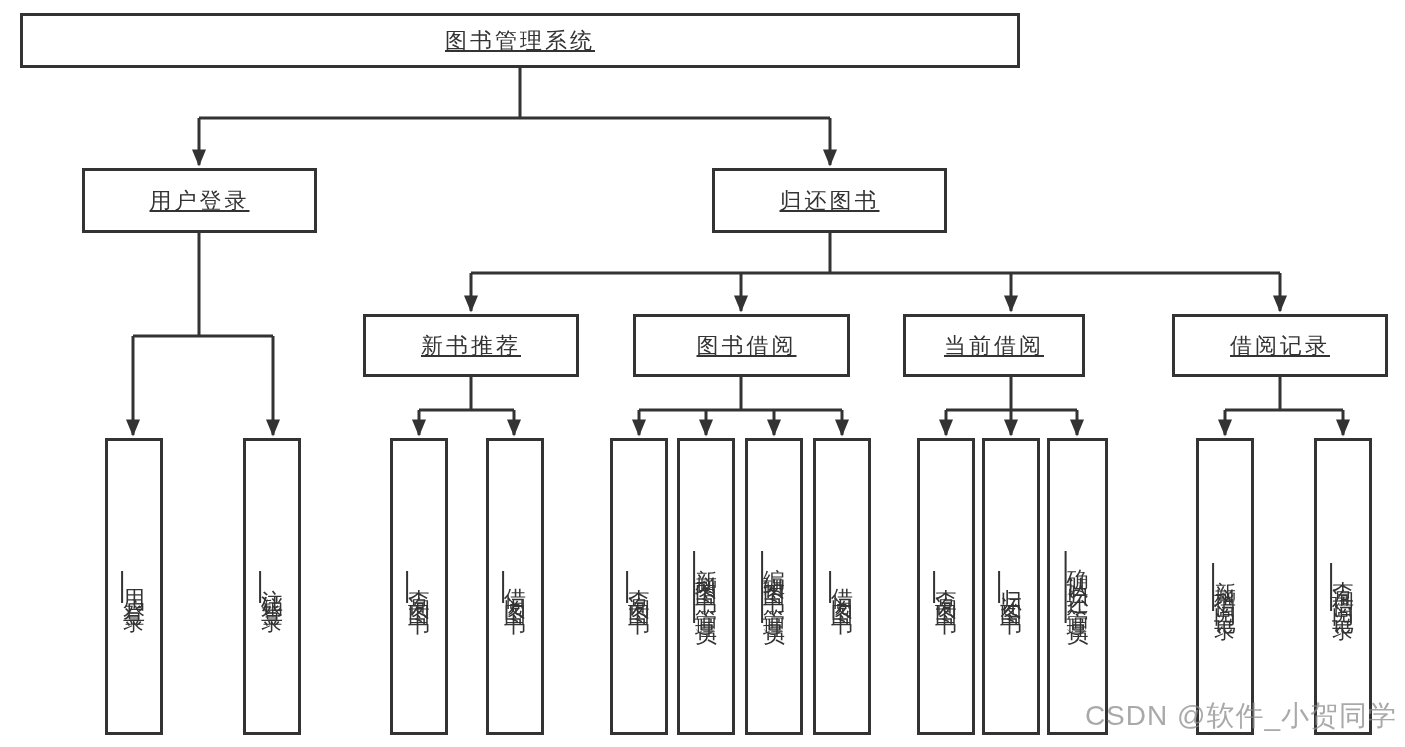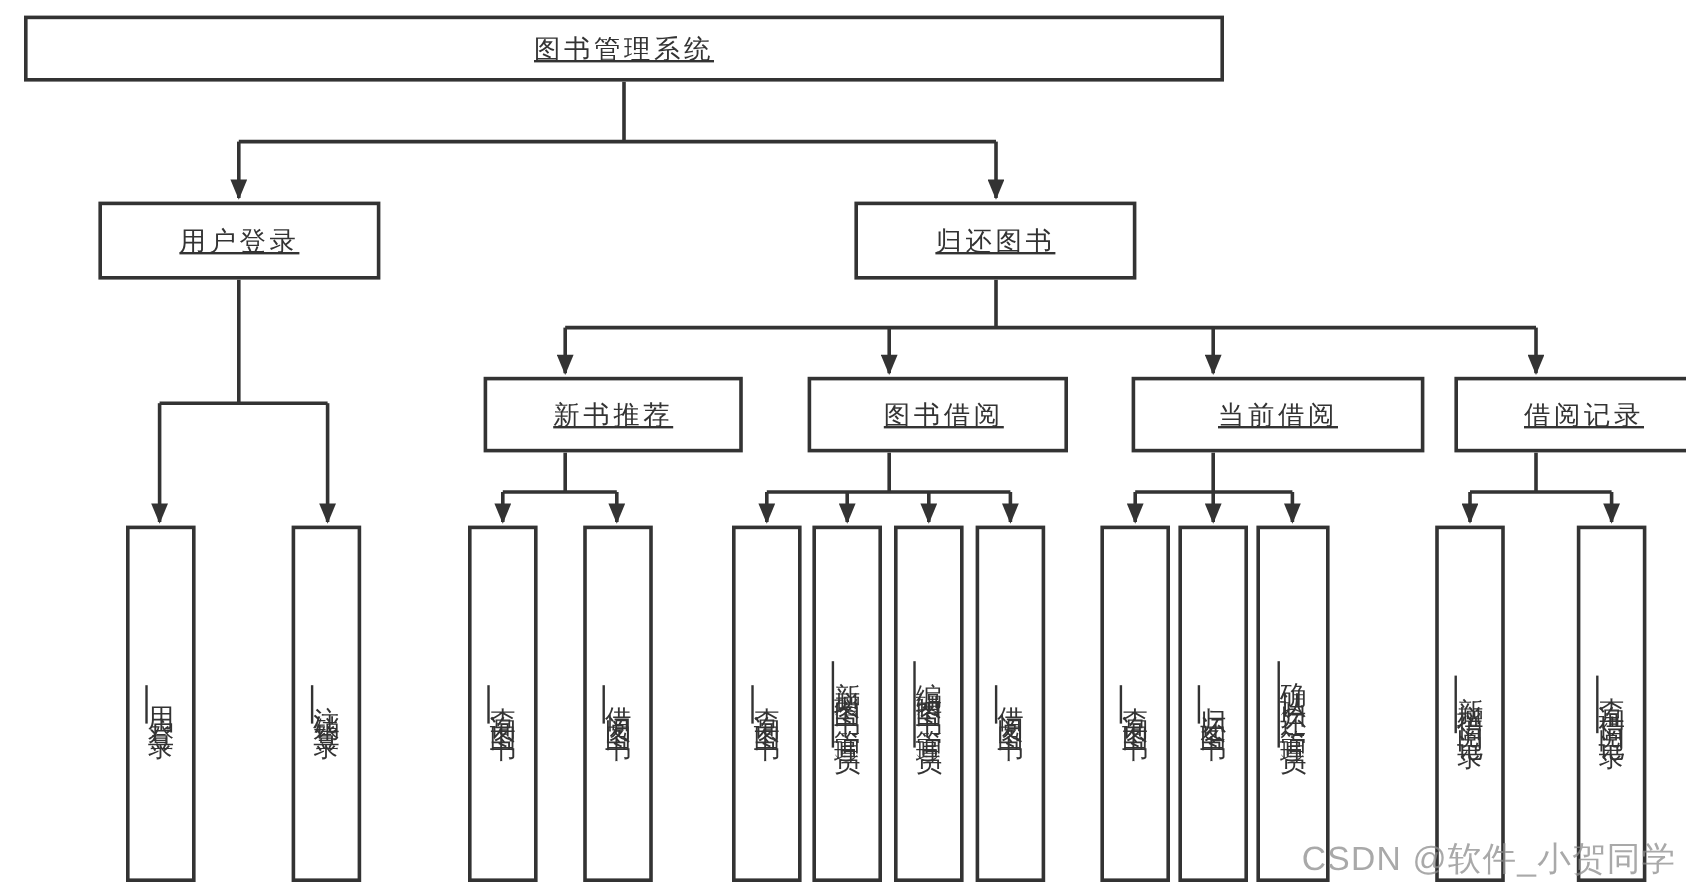--- a/index.html
+++ b/index.html
@@ -37,21 +37,21 @@
   }
   .leaf .lbl {
     writing-mode: vertical-rl;
     text-orientation: mixed;
     letter-spacing: 8px;
     font-size: 22px;
     line-height: 1.1;
   }
   .root-box    { left: 20px;  top: 13px;  width: 1000px; height: 55px; }
   .lvl2       { top: 168px; width: 235px; height: 65px; }
-  .lvl3       { top: 314px; height: 63px; margin-left: 40px; }
+  .lvl3       { top: 314px; height: 63px; }
   .leaf       { top: 438px; width: 58px; height: 297px; }
   .watermark {
     position: absolute;
     right: 8px;
     bottom: 12px;
     z-index: 5;
     font-size: 28px;
     letter-spacing: 1px;
     color: rgba(140, 140, 140, 0.75);
     pointer-events: none;
@@ -116,21 +116,21 @@
   <div class="node lvl2" style="left:712px;">
     <span class="lbl">归还图书</span>
   </div>
 
   <div class="node lvl3" style="left:363px;width:216px;">
     <span class="lbl">新书推荐</span>
   </div>
   <div class="node lvl3" style="left:633px;width:217px;padding-left:10px;">
     <span class="lbl">图书借阅</span>
   </div>
-  <div class="node lvl3" style="left:903px;width:244px;">
+  <div class="node lvl3" style="left:903px;width:182px;">
     <span class="lbl">当前借阅</span>
   </div>
   <div class="node lvl3" style="left:1172px;width:216px;">
     <span class="lbl">借阅记录</span>
   </div>
 
   <div class="node leaf" style="left:105px;">
     <span class="lbl">用户登录</span>
   </div>
   <div class="node leaf" style="left:243px;">

